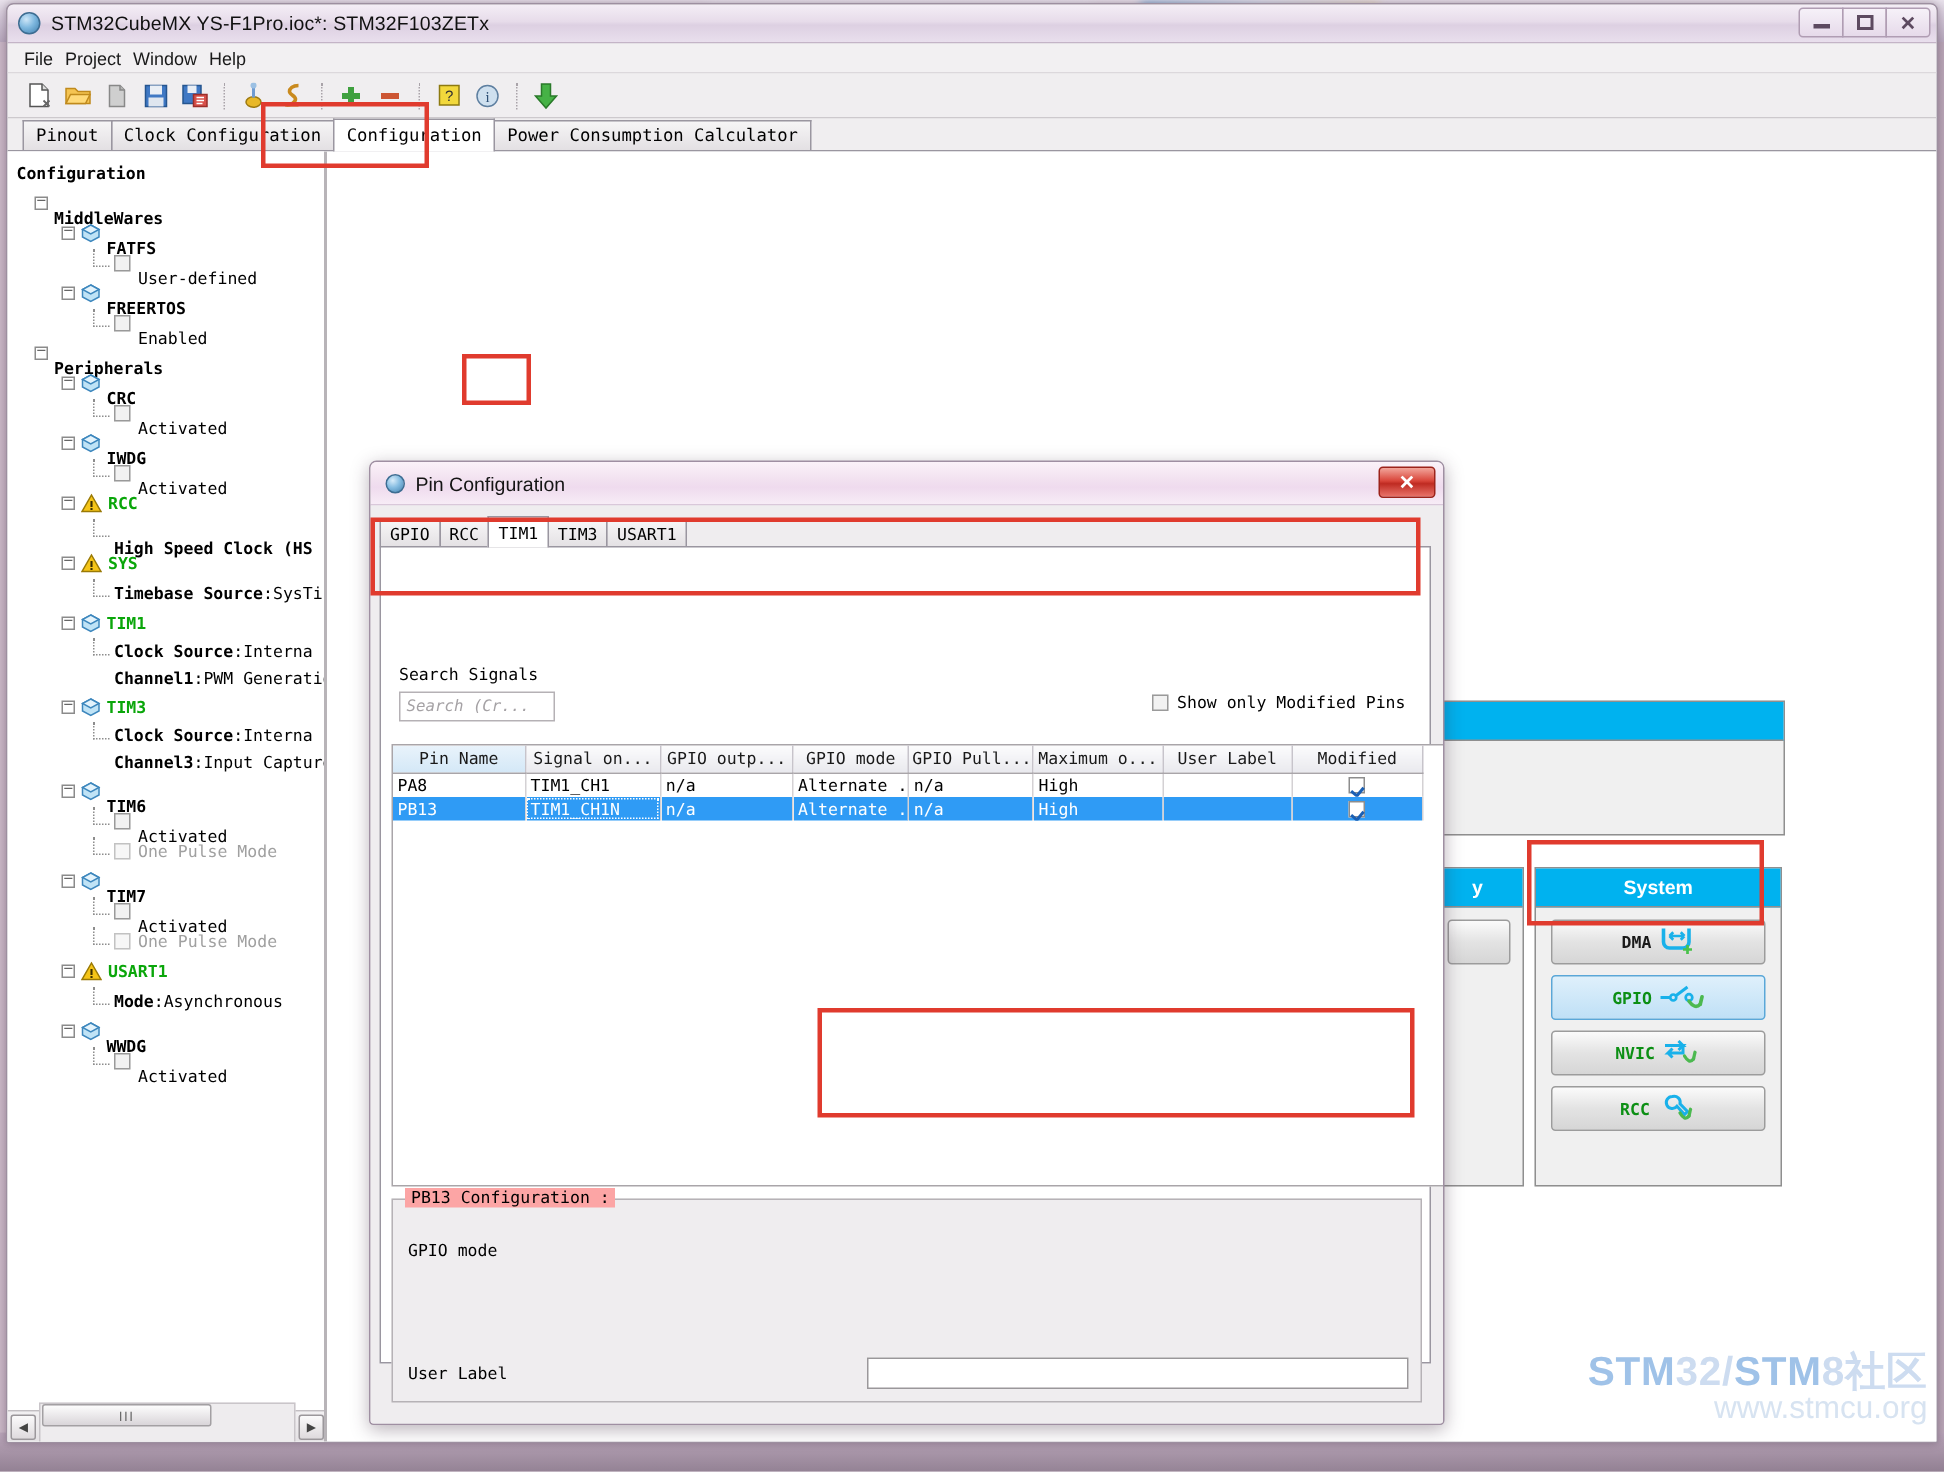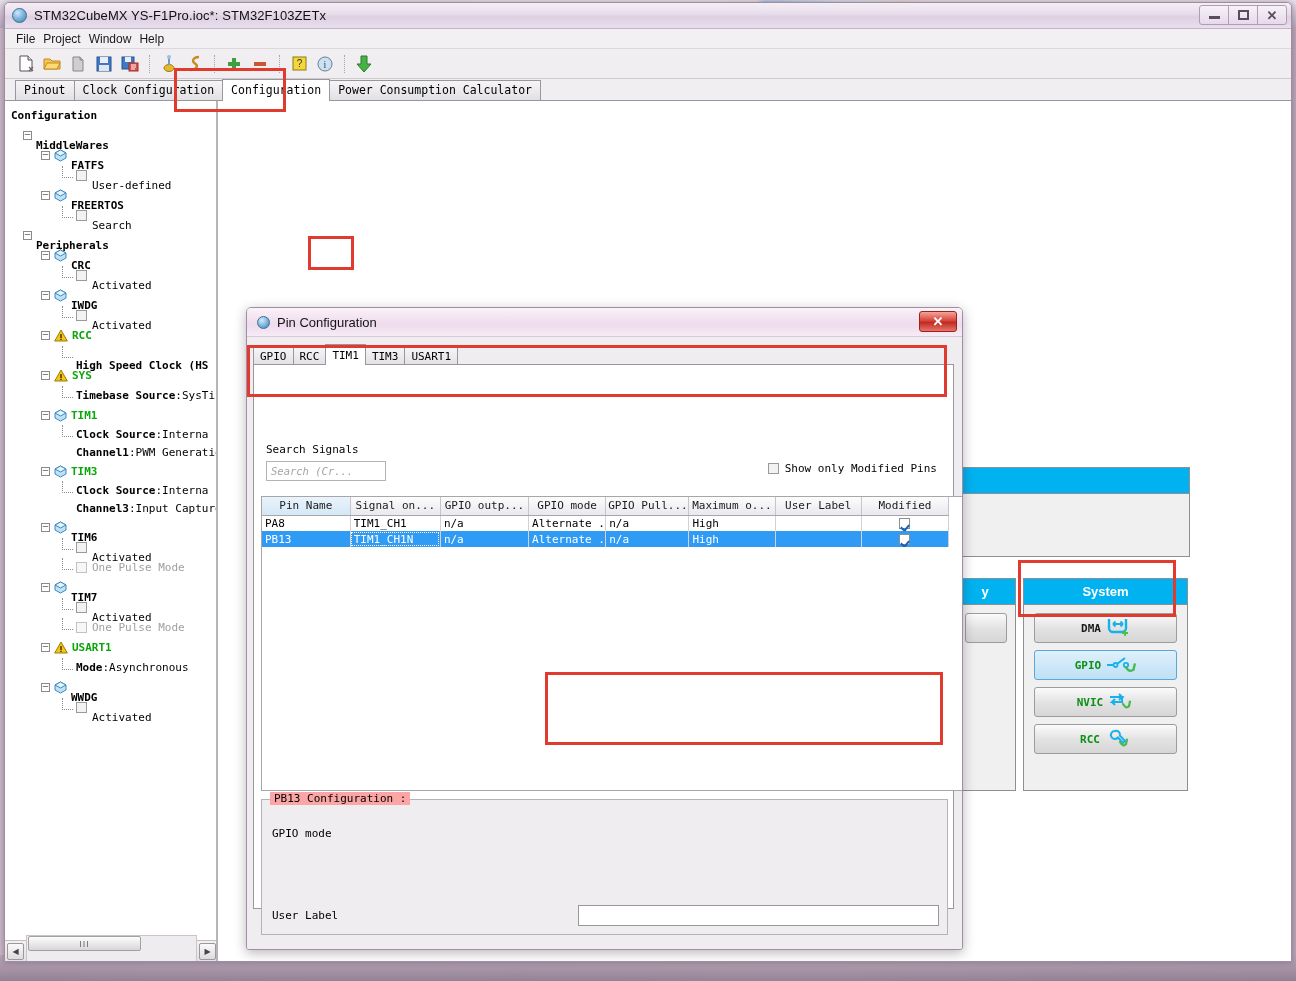--- a/index.html
+++ b/index.html
@@ -290,21 +290,21 @@
     position:absolute; left:6px; top:27px; width:701px; height:545px;
     background:#ffffff; border:1px solid #9a96a0;
   }
 
   .search-label {
     position:absolute; left:12px; top:78px;
     font-family:"DejaVu Sans Mono","Liberation Mono",monospace;
     font-size:11px; color:#000;
   }
   #search-input {
-    position:absolute; left:12px; top:96px; width:120px; height:20px;
+    position:absolute; left:12px; top:96px; width:104px; height:20px;
     border:1px solid #b5b1b5; background:#ffffff;
     font-family:"DejaVu Sans Mono","Liberation Mono",monospace;
     font-size:10.5px; color:#a5a2a5; font-style:italic;
     padding: 0 4px; line-height:18px;
   }
   #show-mod {
     position:absolute; right:16px; top:97px;
     display:flex; align-items:center; gap:6px;
     font-family:"DejaVu Sans Mono","Liberation Mono",monospace;
     font-size:11px; color:#000;
@@ -564,21 +564,21 @@
               <svg width="13" height="13" viewBox="0 0 13 13">
                   <polygon points="6.5,1 12,4 12,9 6.5,12 1,9 1,4" fill="#bfe3f6" stroke="#3d87bd"></polygon>
                   <polygon points="6.5,1 12,4 6.5,7 1,4" fill="#e3f3fc" stroke="#3d87bd"></polygon>
                 </svg>
             </span>
             <span class="lbl txt-black">FREERTOS</span>
           </div>
           <div class="tnode indent-3">
             <span class="dotline"></span>
             <span class="cbx"></span>
-            <span class="lbl plain txt-black">Search</span>
+            <span class="lbl plain txt-black">Enabled</span>
           </div>
 
           <div class="tnode indent-1">
             <span class="expander"></span>
             <span class="lbl txt-black">Peripherals</span>
           </div>
 
           <div class="tnode indent-2">
             <span class="expander"></span>
             <span class="ip-icon">
@@ -928,20 +928,24 @@
               <div class="textfield"></div>
             </div>
           </div>
 
         </div>
 
 
       </div>
     </div>
 
+    <div id="watermark">
+      <div class="wm1"><b>STM</b><span>32/</span><b>STM</b><span>8社区</span></div>
+      <div class="wm2">www.stmcu.org</div>
+    </div>
 
   </div>
 </div>
 
 <div class="redbox" style="left:174px; top:68px;  width:112px; height:44px;"></div>
 <div class="redbox" style="left:308px; top:236px; width:46px;  height:34px;"></div>
 <div class="redbox" style="left:247px; top:345px; width:700px; height:52px;"></div>
 <div class="redbox" style="left:545px; top:672px; width:398px; height:73px;"></div>
 <div class="redbox" style="left:1018px;top:560px; width:158px; height:57px;"></div>
 

